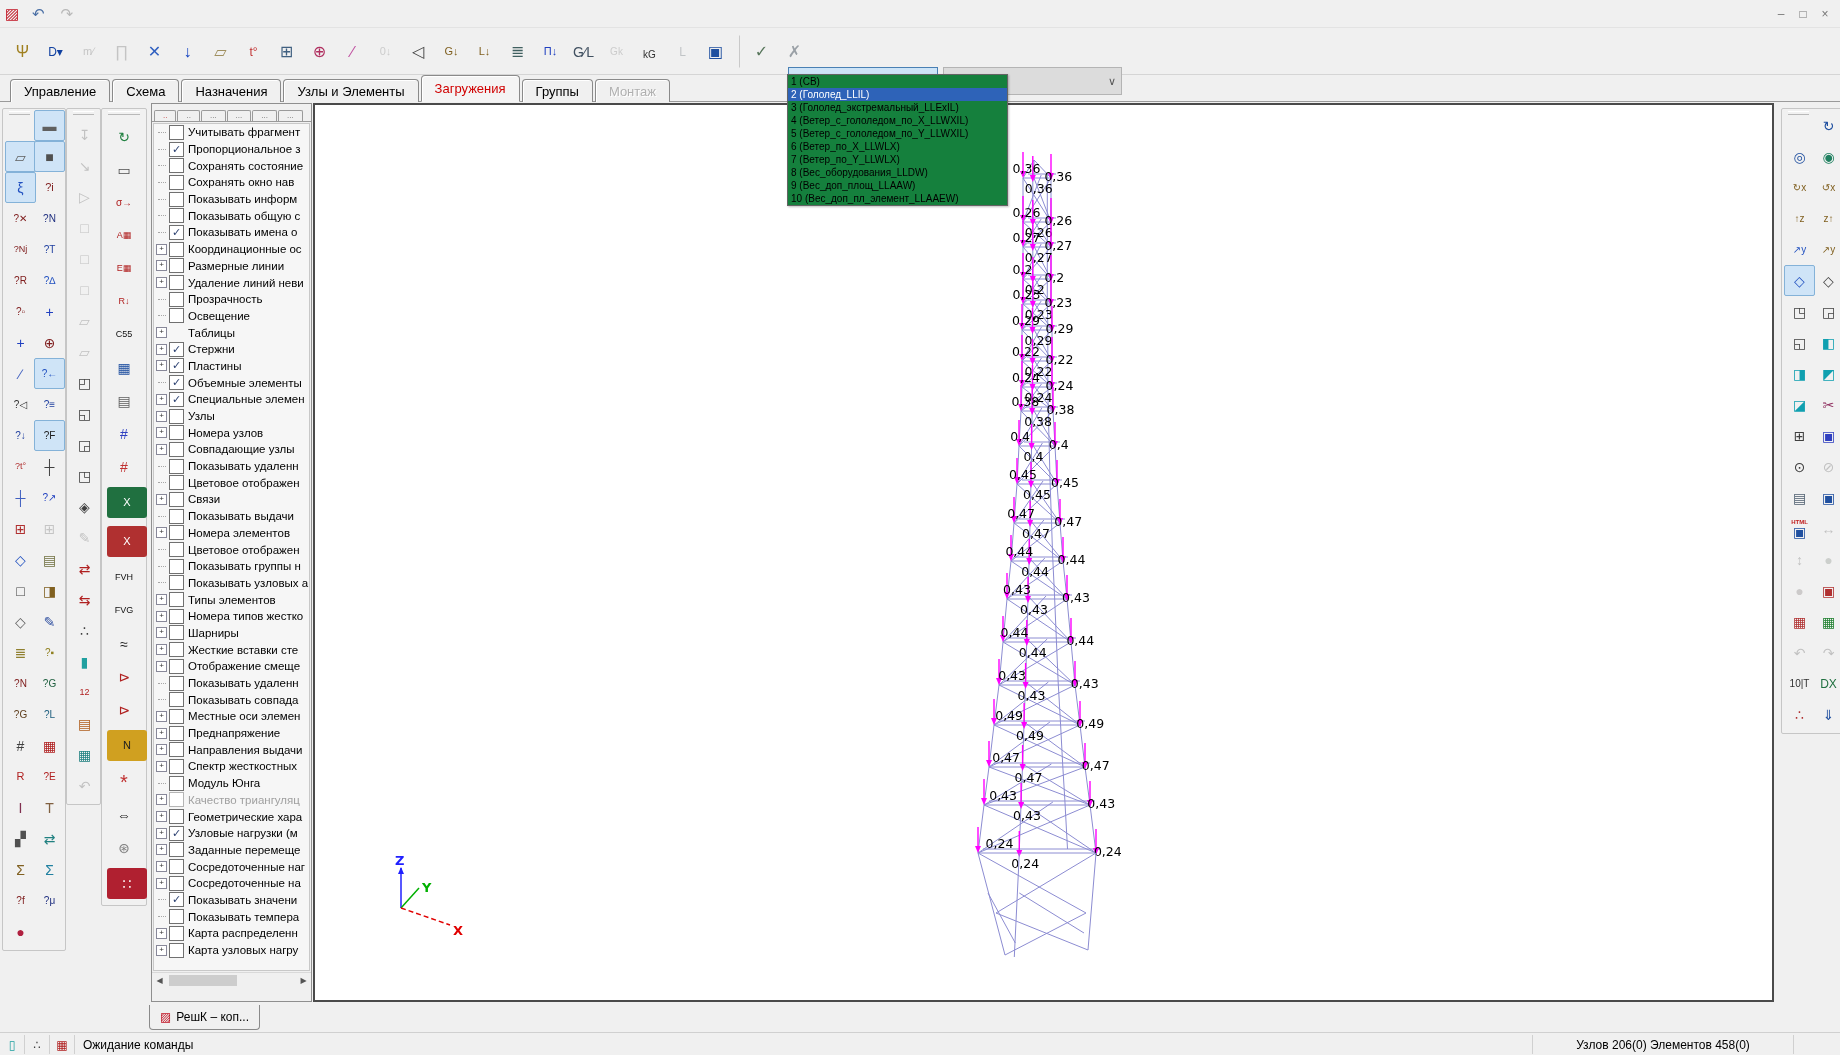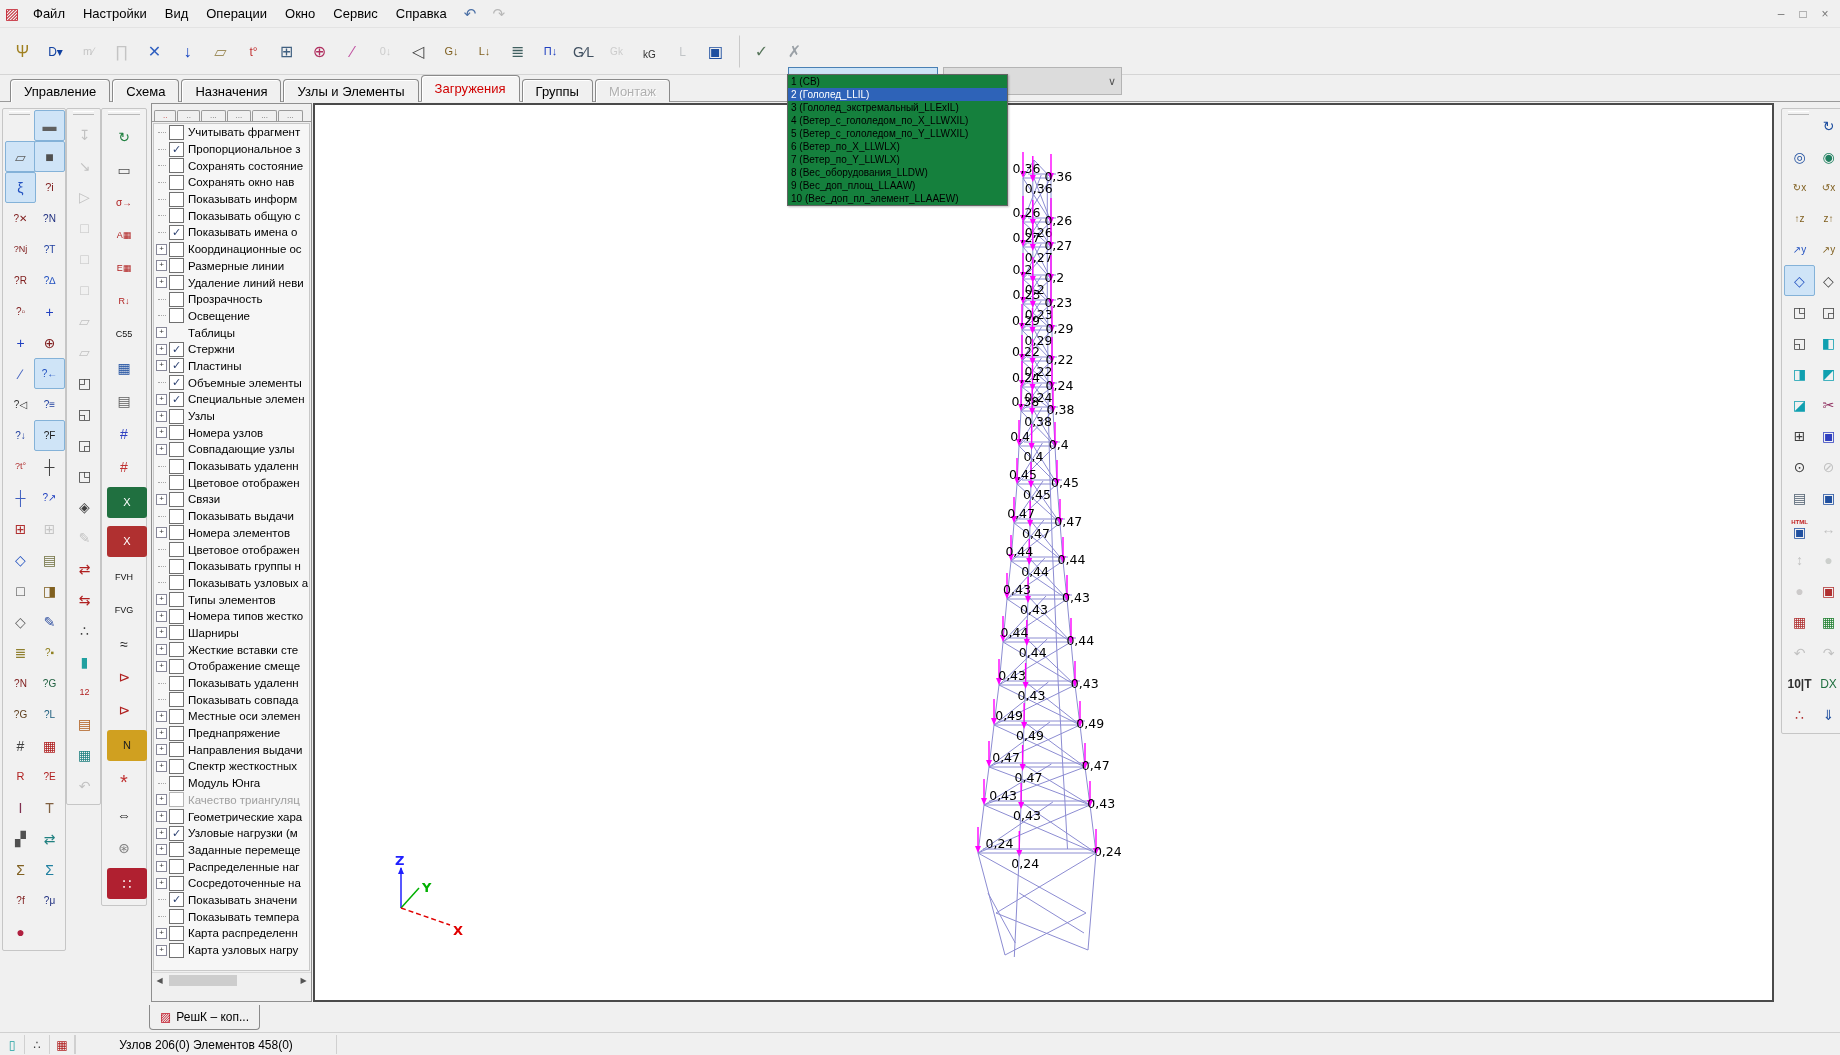--- a/index.html
+++ b/index.html
@@ -80,29 +80,20 @@
   .st-ic{width:24px;height:19px;display:flex;align-items:center;justify-content:center;border-right:1px solid #d0d0d0;font-size:12px;}
   .st-msg{padding-left:8px;flex:1;}
   .st-right{width:260px;border-left:1px solid #d0d0d0;height:19px;display:flex;align-items:center;justify-content:center;}
   .st-pad{width:46px;border-left:1px solid #d0d0d0;height:19px;}
 </style>
 </head>
 <body>
 
 <div class="abs menubar">
   <span class="logo" id="appLogo" style="color: rgb(192, 16, 32);">▨</span>
-  <span id="menuItems" style="display:flex;">
-      <span class="menu-item">Файл</span>
-      <span class="menu-item">Настройки</span>
-      <span class="menu-item">Вид</span>
-      <span class="menu-item">Операции</span>
-      <span class="menu-item">Окно</span>
-      <span class="menu-item">Сервис</span>
-      <span class="menu-item">Справка</span>
-    </span>
   <span class="mb-undo" id="undoIcon" style="color: rgb(74, 111, 165);">↶</span>
   <span class="mb-redo" id="redoIcon" style="color: rgb(184, 184, 184);">↷</span>
   <span class="win-controls" id="winControls">
       <span class="winbtn">–</span>
       <span class="winbtn">□</span>
       <span class="winbtn">×</span>
     </span>
 </div>
 
 <div class="abs toolbar">
@@ -814,21 +805,21 @@
           <span class="plusbox">+</span>
         </span>
         <span class="tcb"></span>
         <span class="tlabel">Заданные перемеще</span>
       </div>
       <div class="trow">
         <span class="texp">
           <span class="plusbox">+</span>
         </span>
         <span class="tcb"></span>
-        <span class="tlabel">Распределенные наг</span>
+        <span class="tlabel">Сосредоточенные наг</span>
       </div>
       <div class="trow">
         <span class="texp">
           <span class="plusbox">+</span>
         </span>
         <span class="tcb"></span>
         <span class="tlabel">Сосредоточенные на</span>
       </div>
       <div class="trow">
         <span class="texp">
@@ -1365,21 +1356,21 @@
     <div class="icell">
       <span class="gl" style="color: rgb(32, 128, 48);">▦</span>
     </div>
     <div class="icell disabled">
       <span class="gl" style="color: rgb(136, 136, 136);">↶</span>
     </div>
     <div class="icell disabled">
       <span class="gl" style="color: rgb(136, 136, 136);">↷</span>
     </div>
     <div class="icell">
-      <span class="gl" style="color: rgb(48, 48, 48); font-size: 12px; font-weight: bold;">10|T</span>
+      <span class="gl" style="color: rgb(48, 48, 48); font-size: 10px;">10|T</span>
     </div>
     <div class="icell">
       <span class="gl" style="color: rgb(32, 112, 64); font-size: 12px;">DX</span>
     </div>
     <div class="icell">
       <span class="gl" style="color: rgb(176, 48, 48);">∴</span>
     </div>
     <div class="icell">
       <span class="gl" style="color: rgb(32, 80, 160);">⇓</span>
     </div>
@@ -1403,15 +1394,16 @@
     <span id="btLogo" style="color:#c01020;">▨</span>
     <span>РешК – коп...</span>
   </div>
 </div>
 <div class="abs statusbar">
   <span id="stIcons" style="display:flex;">
       <span class="st-ic" style="color: rgb(32, 160, 160);">▯</span>
       <span class="st-ic" style="color: rgb(64, 64, 64);">∴</span>
       <span class="st-ic" style="color: rgb(176, 32, 32);">▦</span>
     </span>
+  <span class="st-msg">Ожидание команды</span>
   <span class="st-right">Узлов 206(0) Элементов 458(0)</span>
   <span class="st-pad"></span>
 </div>
 
 </body></html>

